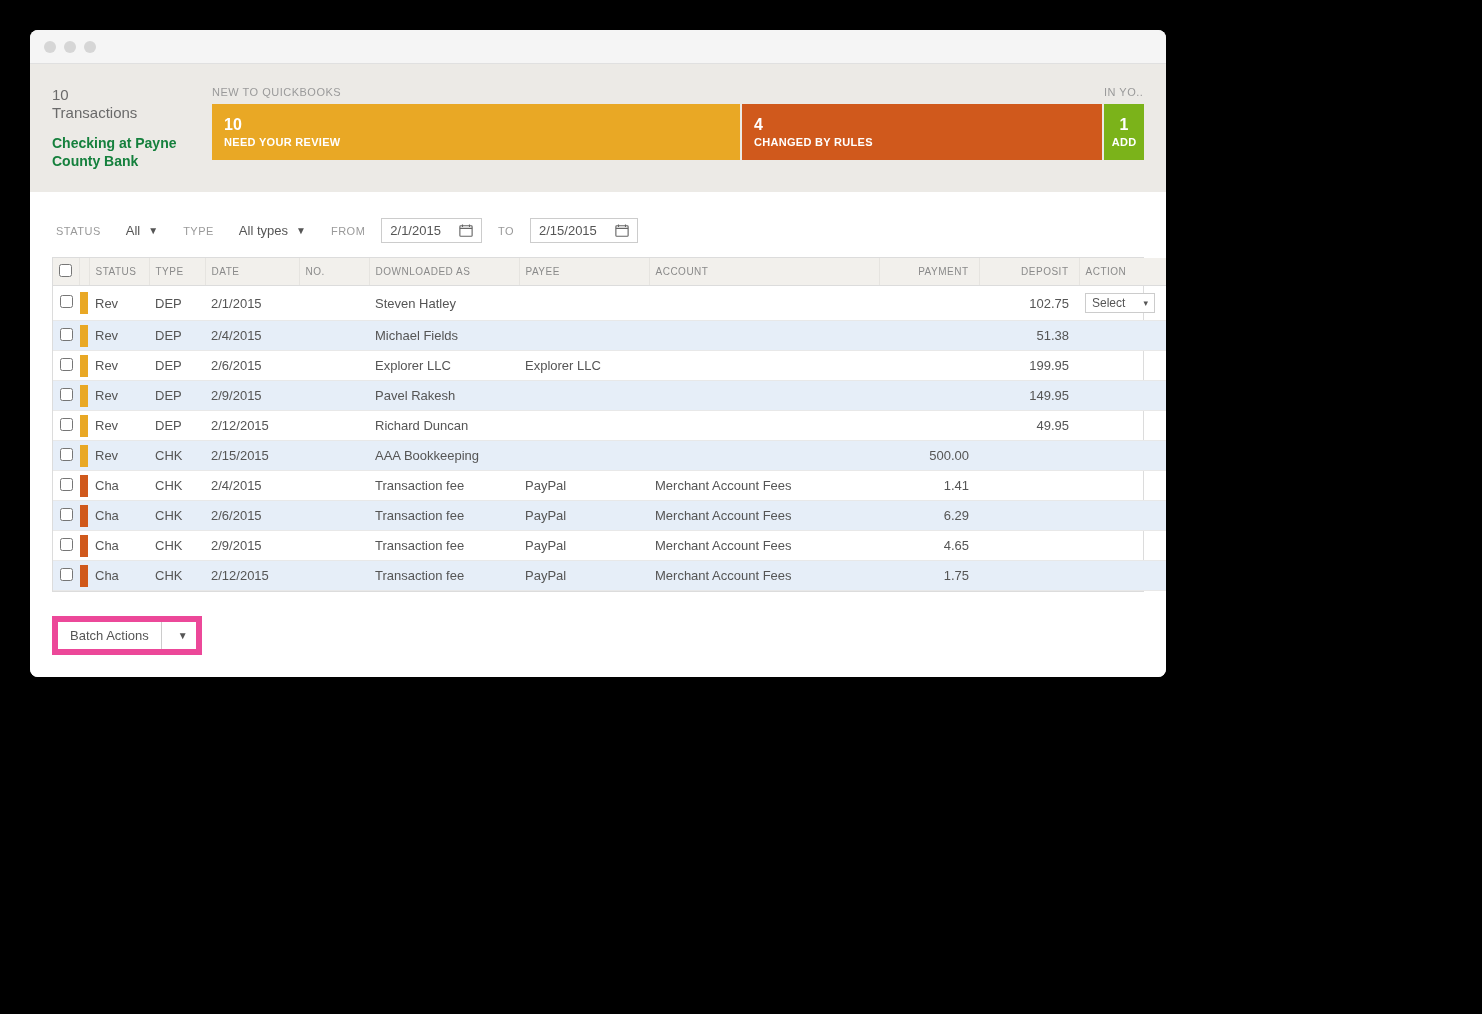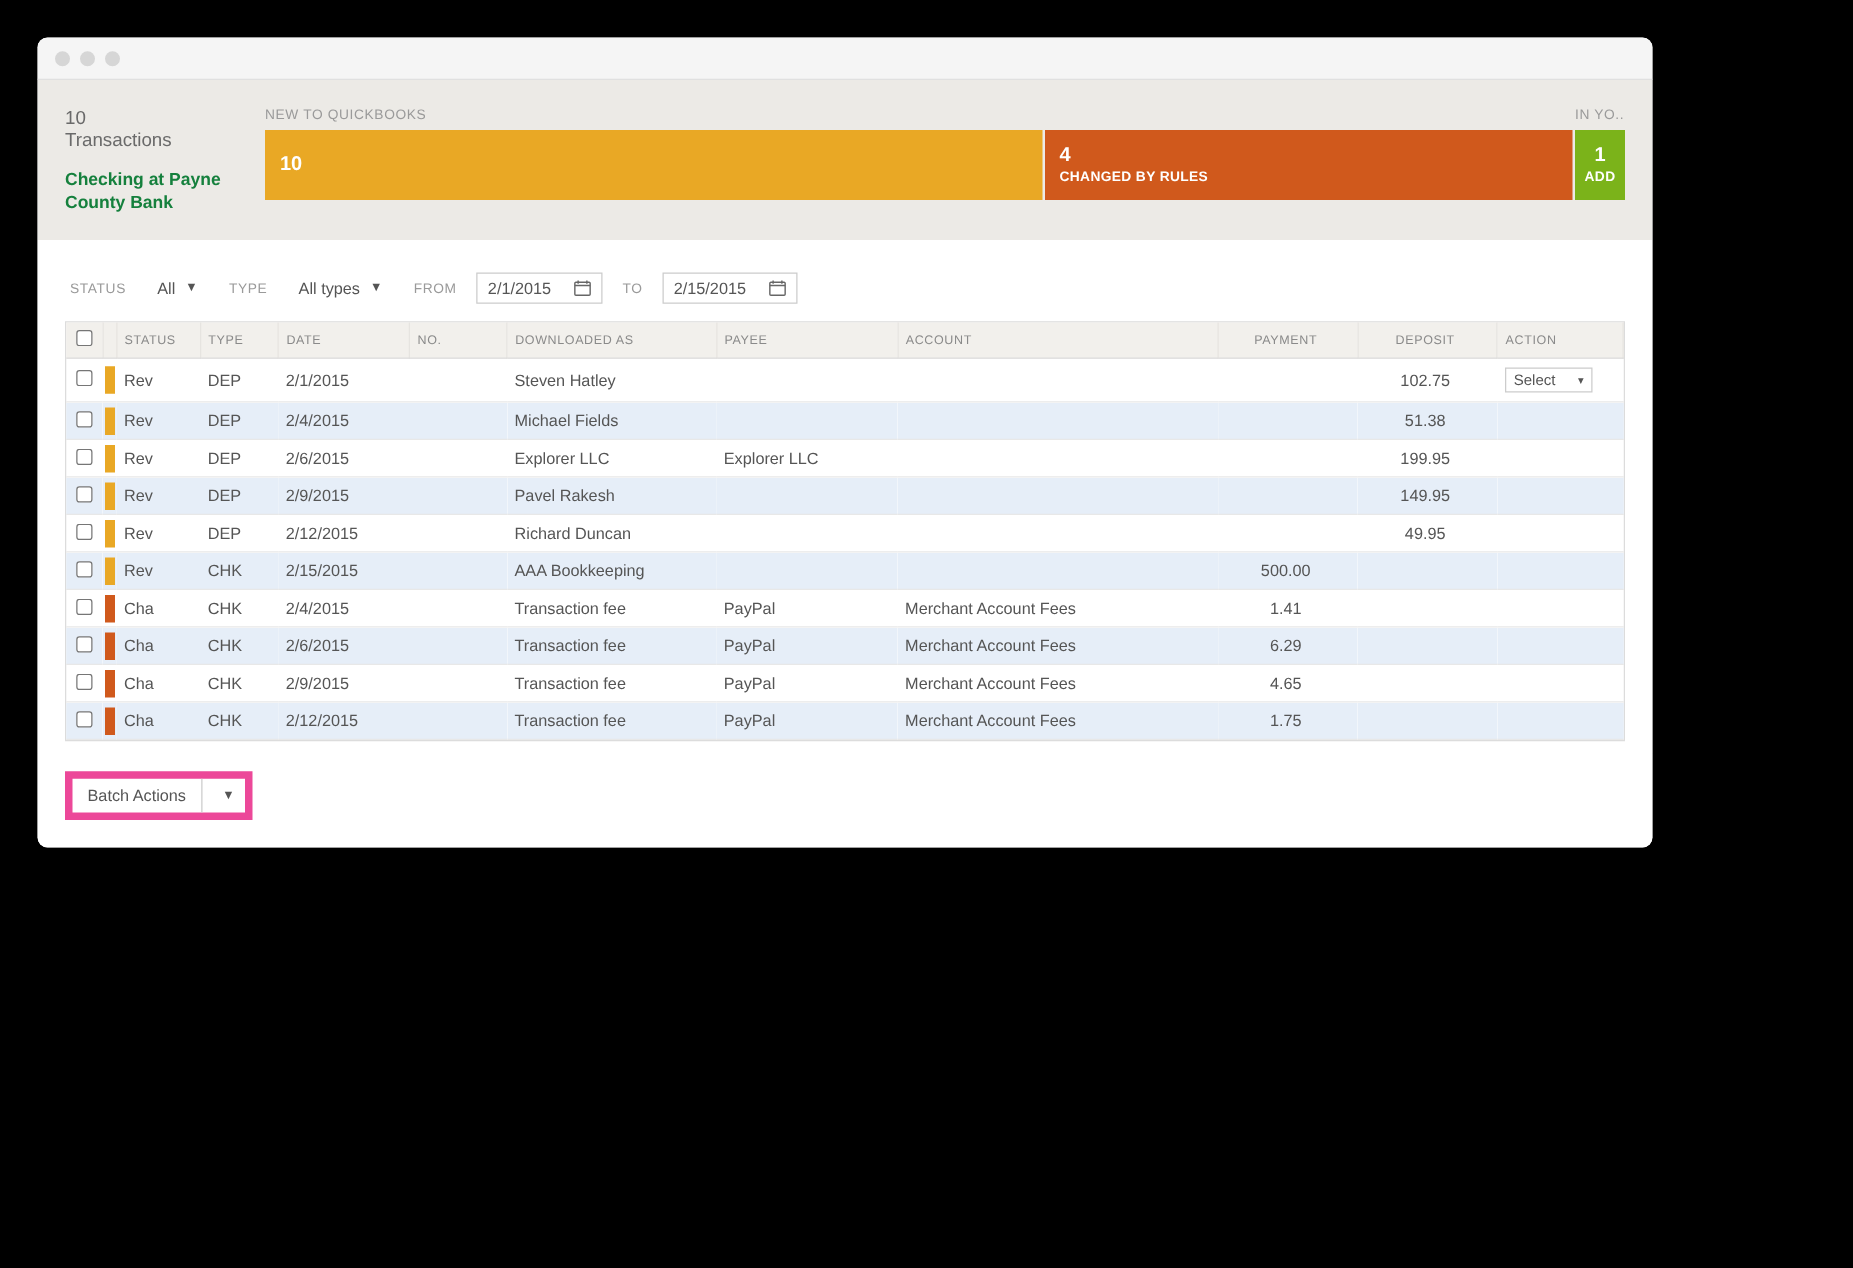--- a/index.html
+++ b/index.html
@@ -6,21 +6,21 @@
   body {
     background: #000;
     font-family: "Helvetica Neue", Arial, sans-serif;
     font-size: 14px;
     color: #333;
     padding: 30px;
   }
   .window {
     background: #fff;
     border-radius: 8px;
-    width: 1292px;
+    width: 1136px;
     overflow: hidden;
     box-shadow: 0 10px 40px rgba(0,0,0,0.5);
   }
   .titlebar {
     height: 34px;
     background: #f5f5f5;
     border-bottom: 1px solid #e0e0e0;
     display: flex;
     align-items: center;
     padding: 0 14px;
@@ -115,21 +115,21 @@
     border-bottom: 1px solid #e8e8e8;
     white-space: nowrap;
     overflow: hidden;
   }
   tbody tr.alt td { background: #e6eef8; }
   td.chkcell, th.chkcell { width: 26px; text-align:center; padding: 6px 4px;}
   td.stripecell { width: 10px; padding:0; }
   .stripe { width: 8px; height: 22px; display:block; margin:0 auto;}
   .stripe.rev { background: #e9a825; }
   .stripe.cha { background: #d0591c; }
-  td.num, th.num { text-align: center; padding-right: 10px;}
+  td.num, th.num { text-align: right; padding-right: 10px;}
   .action-select {
     border: 1px solid #ccc;
     background: #fff;
     padding: 2px 6px;
     font-size: 12px;
     color: #555;
     display: inline-flex;
     align-items: center;
     width: 70px;
     justify-content: space-between;
@@ -169,20 +169,21 @@
       <div class="summary-acct">Checking at Payne County Bank</div>
     </div>
     <div class="tabs-col">
       <div class="tab-group-labels">
         <span class="lbl-left">NEW TO QUICKBOOKS</span>
         <span class="lbl-right">IN YO...</span>
       </div>
       <div class="tabs-row">
         <div class="tab tab-review">
           <span class="num">10</span>
+          <span class="lbl">NEED YOUR REVIEW</span>
         </div>
         <div class="tab tab-changed">
           <span class="num">4</span>
           <span class="lbl">CHANGED BY RULES</span>
         </div>
         <div class="tab tab-add">
           <span class="num">1</span>
           <span class="lbl">ADD</span>
         </div>
       </div>

